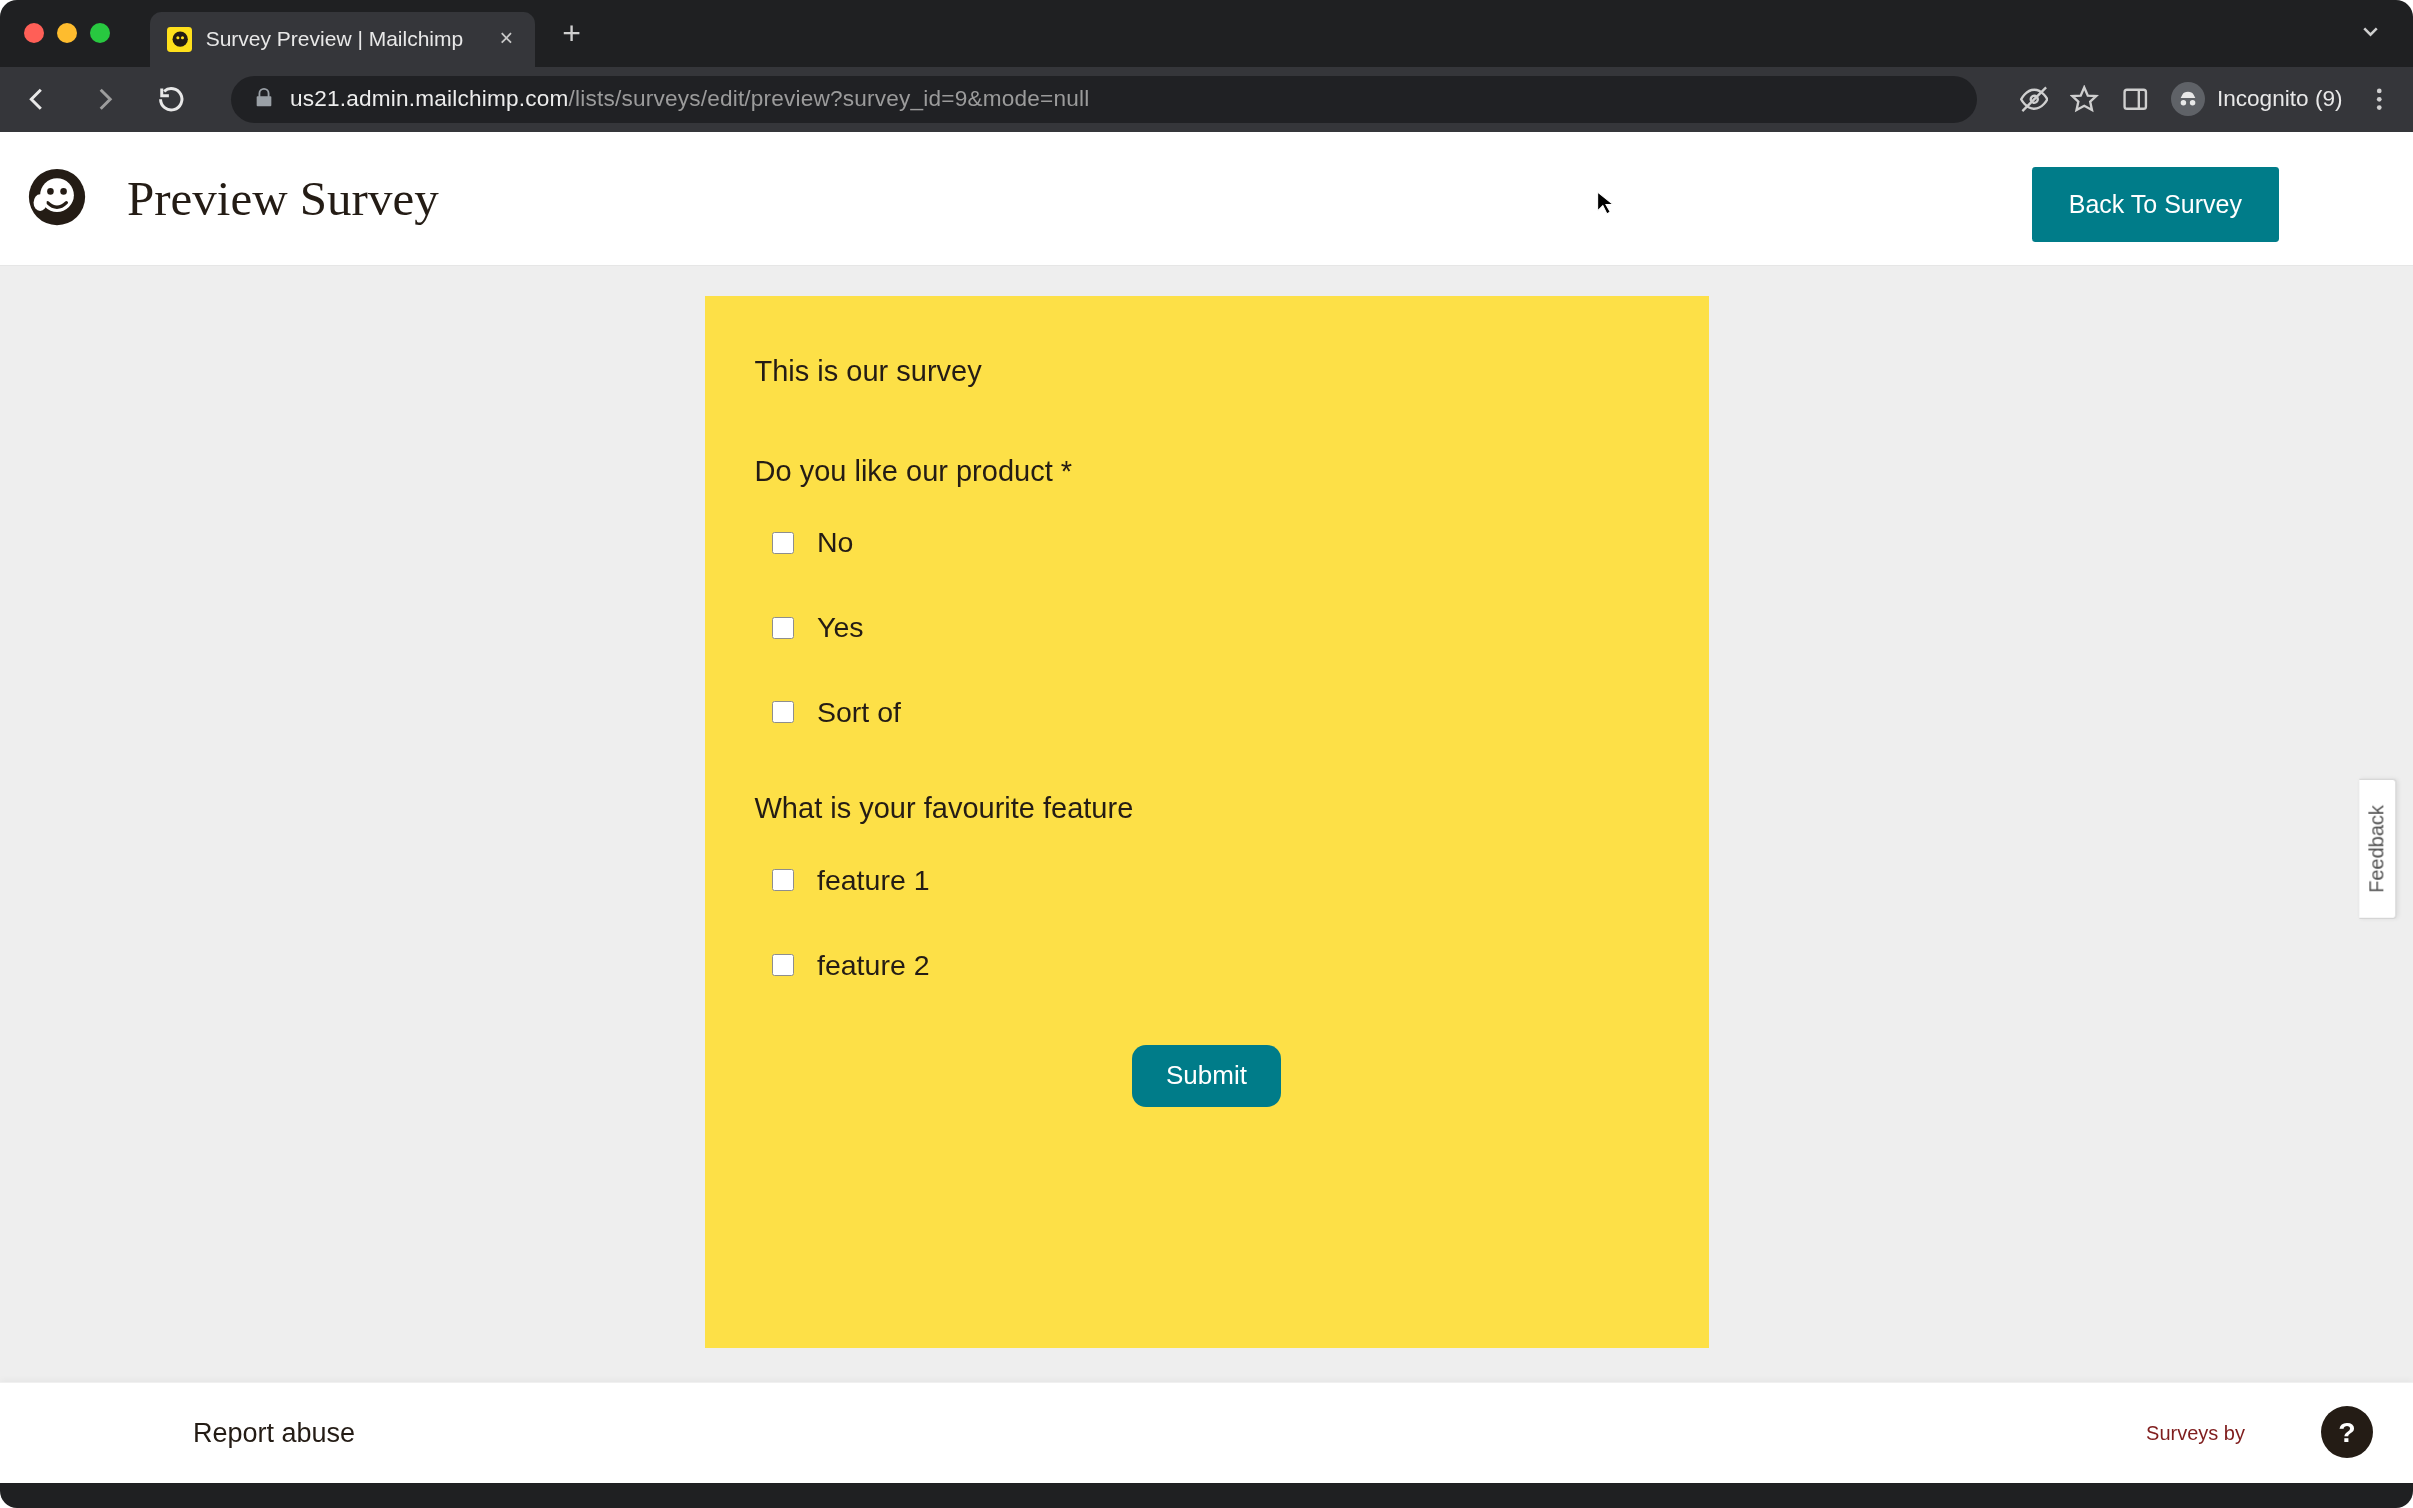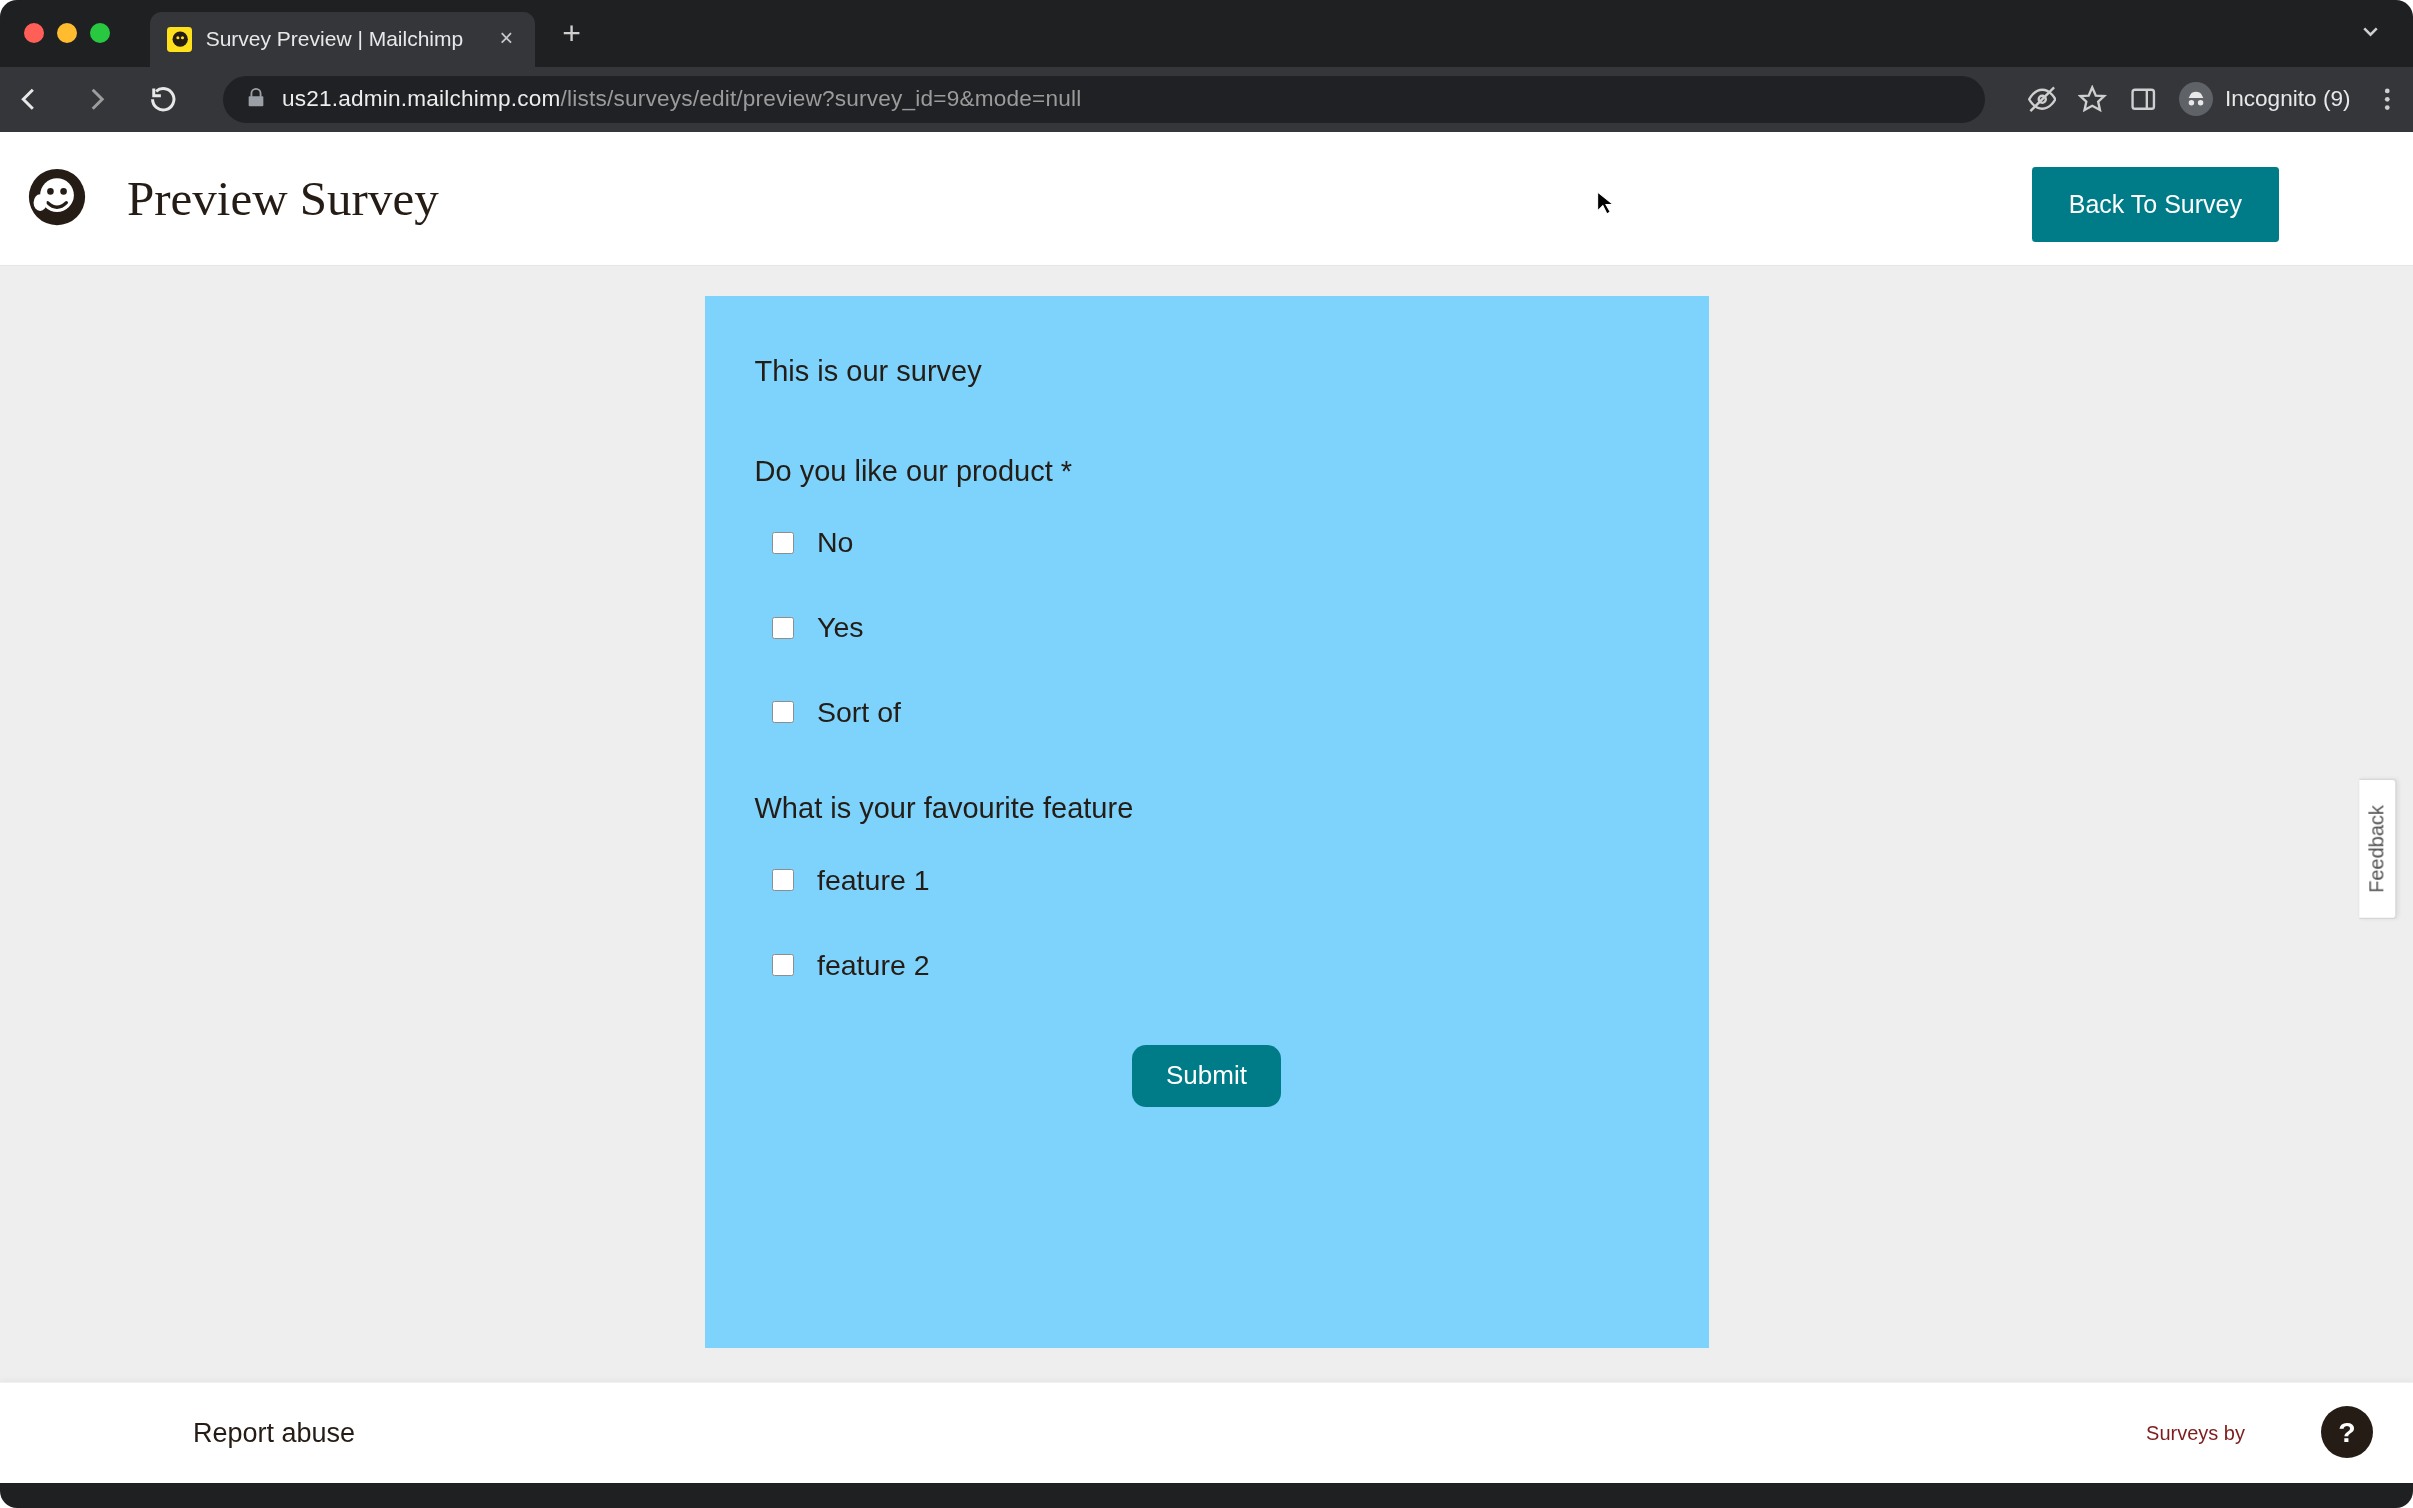--- a/index.html
+++ b/index.html
@@ -15,21 +15,21 @@
 .tl.green { background:#28c840; }
 .tab { display:flex; align-items:center; height:55px; background:#35363a; border-radius:11.7px 11.7px 0 0; padding:0 22px 0 17px; gap:13.4px; width:385px; margin-top:11.7px; }
 .tab .favicon { width:25px; height:25px; background:#ffe01b; border-radius:3.4px; display:flex; align-items:center; justify-content:center; }
 .tab .favicon svg { width:18.4px; height:18.4px; }
 .tab-title { color:#e8e8e8; font-size:21px; white-space:nowrap; overflow:hidden; text-overflow:ellipsis; flex:1; }
 .tab-close { color:#c9c9c9; font-size:23.5px; line-height:1; cursor:pointer; }
 .new-tab-btn { color:#cfcfcf; font-size:32px; margin-left:27px; line-height:1; cursor:pointer; }
 .tabs-dropdown { margin-left:auto; margin-right:30px; color:#cfcfcf; cursor:pointer; }
 .tabs-dropdown svg { width:25px; height:25px; }
 
-.toolbar { height:75px; background:#35363a; display:flex; align-items:center; padding:0 12px; gap:33px; }
+.toolbar { height:75px; background:#35363a; display:flex; align-items:center; padding:0 20px; gap:33px; }
 .nav-btn { width:34px; height:34px; display:flex; align-items:center; justify-content:center; color:#9d9d9d; cursor:pointer; }
 .nav-btn.enabled { color:#e8e8e8; }
 .nav-btn svg { width:28.5px; height:28.5px; stroke:currentColor; fill:none; stroke-width:2.5; }
 .omnibox { flex:1; height:47px; background:#202124; border-radius:23.5px; display:flex; align-items:center; padding:0 22px; gap:15px; margin:0 10px; }
 .lock-icon { color:#9aa0a6; }
 .lock-icon svg { width:22px; height:22px; fill:currentColor; }
 .url-text { color:#ededed; font-size:22.6px; letter-spacing:0.2px; white-space:nowrap; }
 .url-text .dim { color:#9b9b9b; }
 .right-icons { display:flex; align-items:center; gap:22px; color:#cfcfcf; }
 .right-icons > * { cursor:pointer; display:flex; align-items:center; }
@@ -43,21 +43,21 @@
 .page-body-wrapper { position:relative; width:100%; height:100%; display:flex; flex-direction:column; }
 
 
 .mc-header { height:134px; background:#ffffff; display:flex; align-items:center; padding:0 134px 0 27px; border-bottom:0.8px solid #e6e6e6; }
 .mc-logo { width:60px; height:60px; }
 .mc-header-title { font-family: Georgia, "Times New Roman", serif; font-size:49px; font-weight:400; color:#241c15; margin-left:40px; }
 .mc-back-btn { margin-left:auto; background:#007c89; color:#fff; border:none; font-size:25px; font-weight:500; padding:0 37px; height:75px; border-radius:3.4px; cursor:pointer;margin-top:11px; }
 
 
 .mc-main { flex:1; background:#eeeeee; display:flex; justify-content:center; padding-top:30px; padding-bottom:34px; overflow:auto; }
-.survey-card { width:1004px; background:#7dd3fc; padding:59px 50px 59px 50px; }
+.survey-card { width:1004px; background:#fde047; padding:59px 50px 59px 50px; }
 .survey-title { font-size:29px; color:#241c15; font-weight:400; margin-bottom:67px; }
 .question { margin-bottom:50px; }
 .q-text { font-size:29px; color:#241c15; font-weight:400; margin-bottom:25px; }
 .option-row { display:flex; align-items:center; gap:23.5px; padding:13.4px 0 13.4px 17px; cursor:pointer; }
 .option-row + .option-row { margin-top:25px; }
 .chk { width:22px; height:22px; border:1.7px solid #8e8e8e; border-radius:2.5px; background:#fff; flex-shrink:0; }
 .opt-label { font-size:28.5px; color:#241c15; }
 .submit-row { display:flex; justify-content:center; margin-top:20px; }
 .submit-btn { background:#007c89; color:#fff; border:none; font-size:26px; padding:0 34px; height:62px; border-radius:14px; cursor:pointer; font-weight:500; }
 

